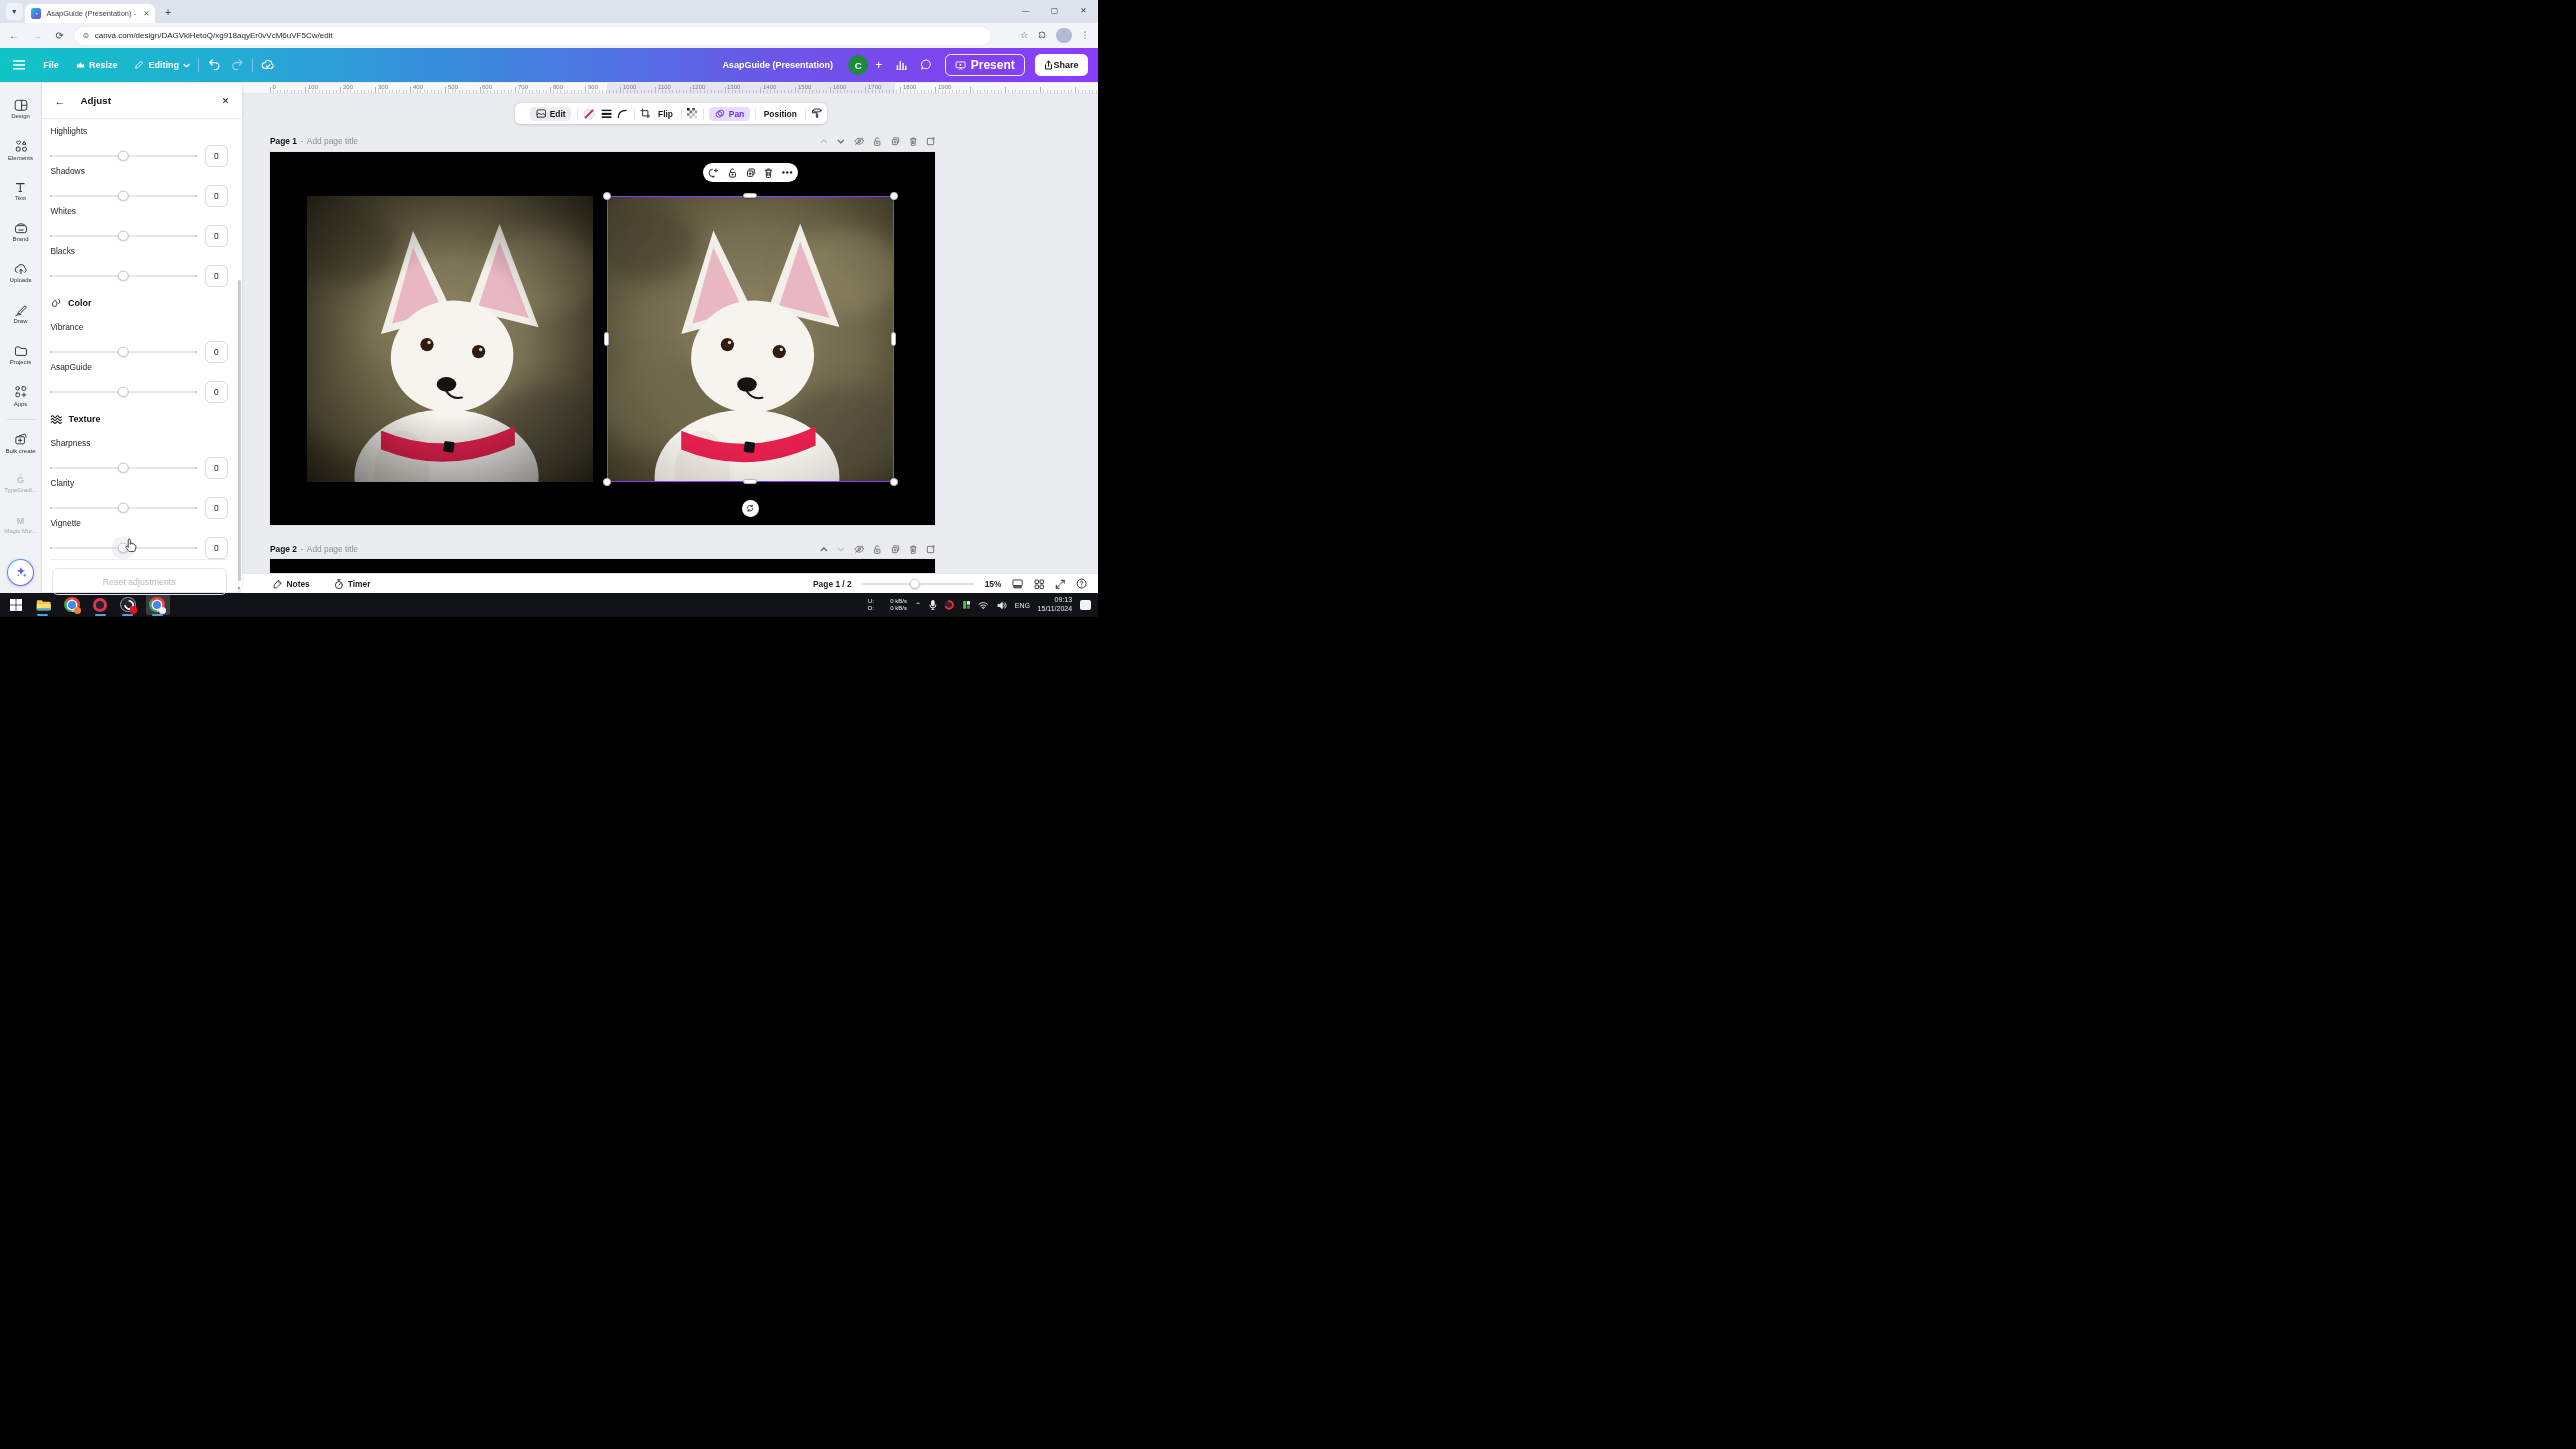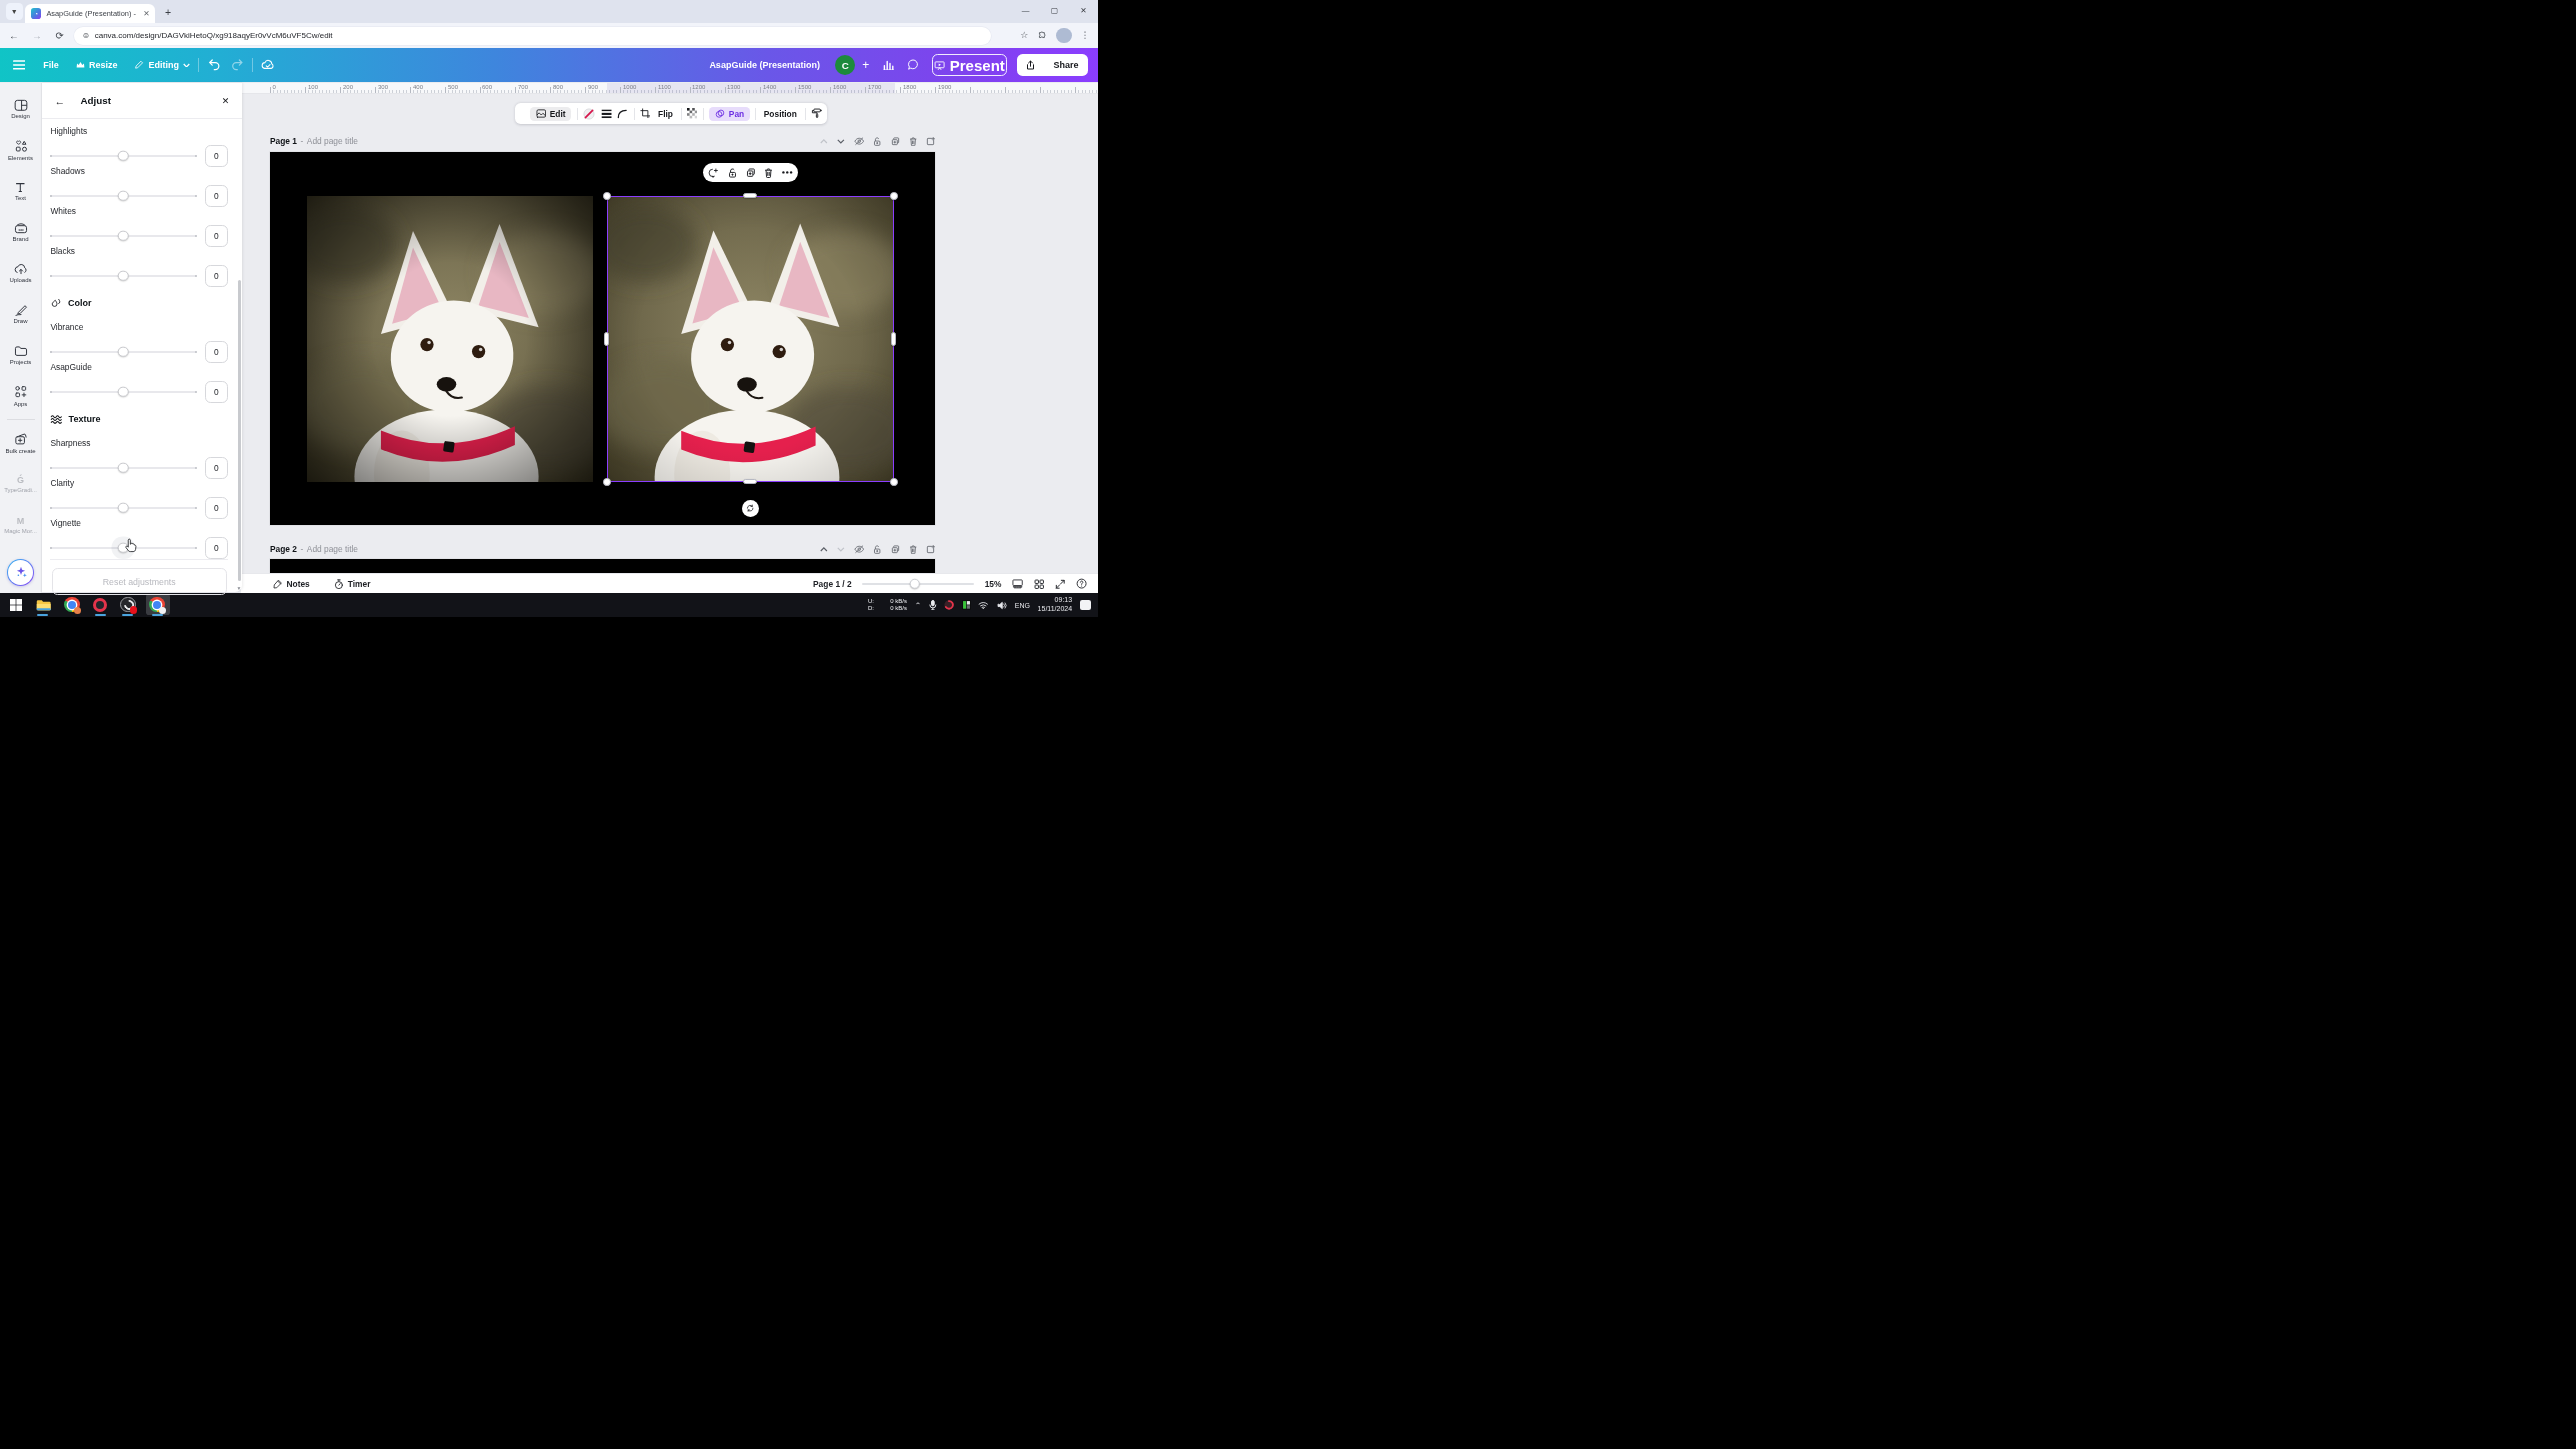--- a/index.html
+++ b/index.html
@@ -29,22 +29,22 @@
 
   
   .cheader { position:absolute; left:0; top:48px; width:100%; height:34px;
     background:linear-gradient(90deg,#10c4c6 0%,#22aed4 20%,#3e86dd 45%,#6a57e8 70%,#7f42ee 88%,#8b3dff 100%);
     display:flex; align-items:center; color:#fff; }
   .hitem { display:flex; align-items:center; gap:4.2px; font-size:9px; font-weight:700; color:#fff; }
   .hsep { width:0.7px; height:14px; background:rgba(255,255,255,.35); margin:0 8.4px; }
   .hicon { display:flex; align-items:center; }
   .doc-title { font-size:9px; font-weight:600; margin-left:auto; }
   .avatar-c { width:20px; height:20px; border-radius:50%; background:#1d8a3c; color:#fff; font-size:9.8px; font-weight:700; display:flex; align-items:center; justify-content:center; }
-  .hbtn-present { display:flex; align-items:center; gap:4.9px; height:22px; padding:0 1px; border:1px solid rgba(255,255,255,.9); border-radius:5.6px; font-size:15px; font-weight:700; }
-  .hbtn-share { display:flex; align-items:center; gap:18px; height:22px; padding:0 9.8px; background:#fff; color:#17181c; border-radius:5.6px; font-size:9px; font-weight:700; }
+  .hbtn-present { display:flex; align-items:center; gap:4.9px; height:22px; padding:0 9px; border:1px solid rgba(255,255,255,.9); border-radius:5.6px; font-size:12px; font-weight:700; }
+  .hbtn-share { display:flex; align-items:center; gap:0; height:22px; padding:0 9.8px; background:#fff; color:#17181c; border-radius:5.6px; font-size:9px; font-weight:700; }
 
   
   .app-body { position:absolute; left:0; top:83px; width:100%; height:511px; }
 
   
   .rail { position:absolute; left:0; top:0; bottom:0; width:42px; background:#f1f2f5; border-right:0.7px solid #e7e8eb; display:flex; flex-direction:column; align-items:center; padding-top:5.6px; }
   .rail-item { width:39px; height:41px; display:flex; flex-direction:column; align-items:center; justify-content:center; gap:2.1px; color:#2f333c; }
   .rail-item svg { stroke:#2f333c; }
   .rail-label { font-size:6px; color:#2f333c; white-space:nowrap; }
   .rail-item.dim .rail-label { color:#a0a3ab; }

